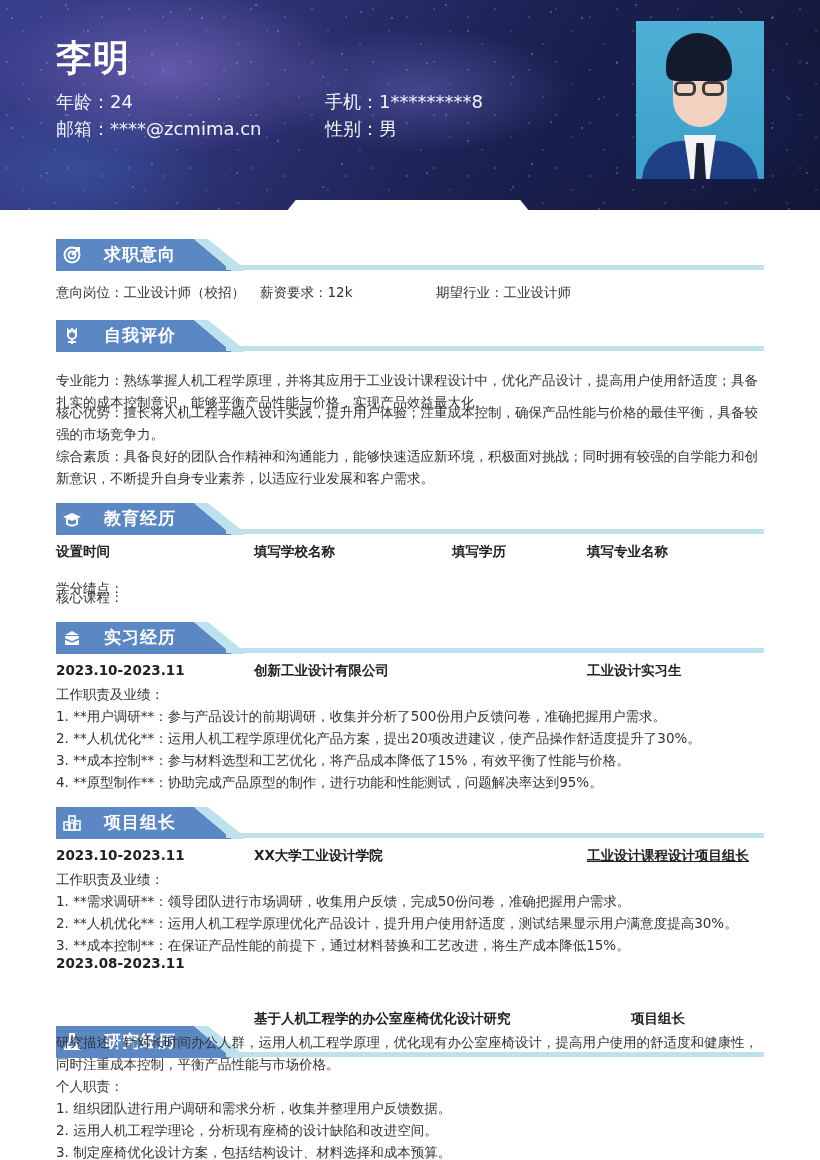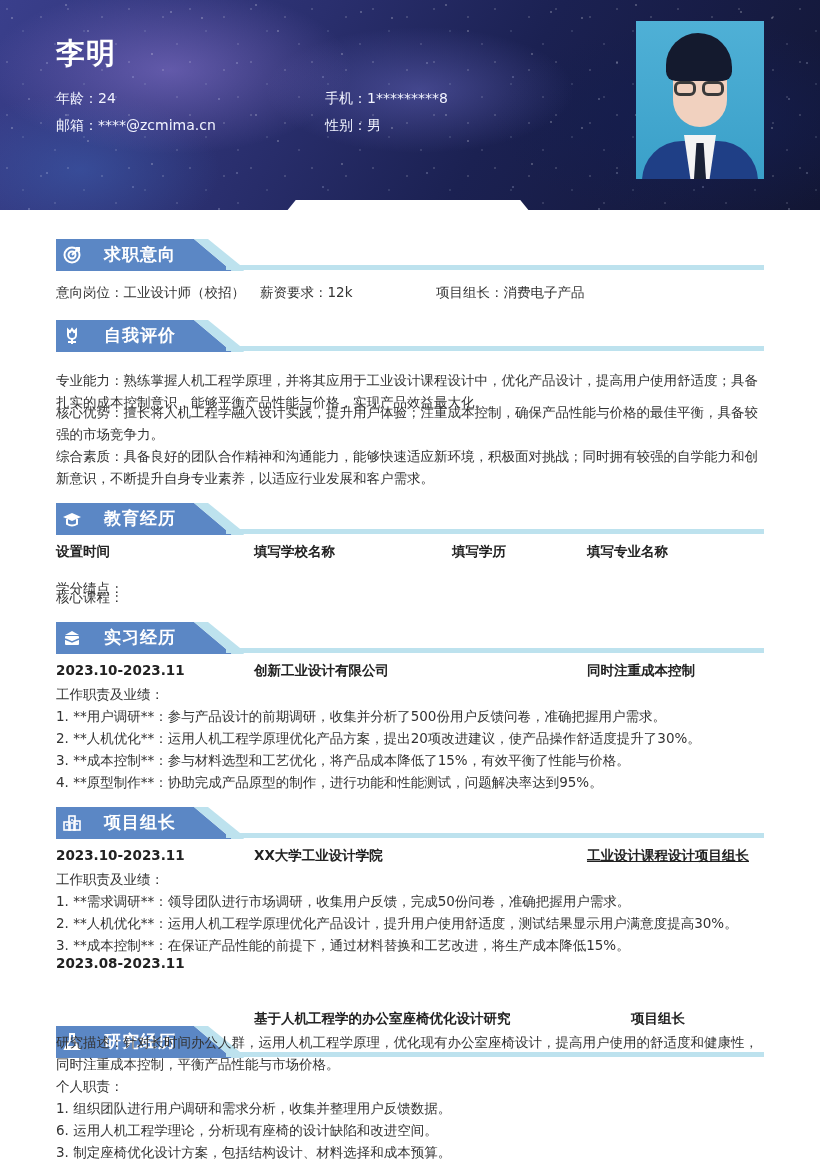--- a/index.html
+++ b/index.html
@@ -37,24 +37,24 @@
     position: absolute; inset: 0;
     background-image:
       radial-gradient(1px 1px at 7px 9px, #fff, transparent),
       radial-gradient(1px 1px at 23px 31px, #bcd, transparent),
       radial-gradient(1px 1px at 41px 17px, #fff, transparent),
       radial-gradient(1px 1px at 55px 44px, #dde, transparent);
     background-size: 61px 53px;
     opacity: 0.5;
   }
   .name {
-    position: absolute; left: 56px; top: 34px; font-size: 29px; font-weight: bold;
+    position: absolute; left: 56px; top: 34px; font-size: 36px; font-weight: bold;
     color: #ffffff; letter-spacing: 1px;
   }
-  .info { position: absolute; font-size: 14px; color: #f2f4ff; }
+  .info { position: absolute; font-size: 18px; color: #f2f4ff; }
   .photo {
     position: absolute; left: 636px; top: 21px; width: 128px; height: 158px;
     background: linear-gradient(180deg, #4fb0d6 0%, #3aa0c9 100%); overflow: hidden;
   }
   .photo .hair { position: absolute; left: 30px; top: 12px; width: 66px; height: 48px; background: #141a2e; border-radius: 34px 36px 10px 10px; }
   .photo .face { position: absolute; left: 37px; top: 34px; width: 54px; height: 72px; background: #f1d1bf; border-radius: 22px 22px 28px 28px; }
   .photo .glasses { position: absolute; left: 38px; top: 60px; width: 52px; height: 16px; }
   .photo .glasses span { position: absolute; top: 0; width: 22px; height: 15px; border: 3px solid #3a3a3a; border-radius: 6px; }
   .photo .suit { position: absolute; left: 6px; top: 120px; width: 116px; height: 50px; background: #1f3f86; border-radius: 40px 40px 0 0; }
   .photo .shirt { position: absolute; left: 48px; top: 114px; width: 32px; height: 44px; background: #f4f4f4; clip-path: polygon(0 0, 100% 0, 80% 100%, 20% 100%); }
@@ -115,21 +115,21 @@
     <svg width="20" height="20" viewBox="0 0 20 20">
         <circle cx="10" cy="10" r="7.5" fill="none" stroke="#fff" stroke-width="2"></circle>
         <circle cx="10" cy="10" r="3.5" fill="none" stroke="#fff" stroke-width="2"></circle>
         <path d="M10 10 L17 3 M14 3 L17 3 L17 6" stroke="#fff" stroke-width="2" fill="none"></path>
       </svg>
   </span>
   <span class="title">求职意向</span>
 </div>
 <div class="txt" style="top:281px;">意向岗位：工业设计师（校招）</div>
 <div class="txt" style="left:260px;top:281px;">薪资要求：12k</div>
-<div class="txt" style="left:436px;top:281px;">项目组长：消费电子产品</div>
+<div class="txt" style="left:436px;top:281px;">期望行业：工业设计师</div>
 
 <div class="section-head" style="top:320px;">
   <div class="bar"></div>
     <div class="slant"></div>
     <div class="line"></div>
   <span class="icon">
     <svg width="20" height="20" viewBox="0 0 20 20">
         <path d="M6 4 L8 6 L10 3 L12 6 L14 4 L14 9 A4 4 0 0 1 6 9 Z" fill="none" stroke="#fff" stroke-width="2"></path>
         <path d="M10 13 L10 18 M6 16 L14 16" stroke="#fff" stroke-width="2"></path>
       </svg>
@@ -167,21 +167,21 @@
     <svg width="20" height="20" viewBox="0 0 20 20">
         <path d="M3 7 L10 3 L17 7 Z" fill="#fff"></path>
         <rect x="3" y="8" width="14" height="9" rx="1" fill="#fff"></rect>
         <path d="M3 11 L10 14 L17 11" stroke="#5b87c5" stroke-width="1.5" fill="none"></path>
       </svg>
   </span>
   <span class="title">实习经历</span>
 </div>
 <div class="txt bold" style="top:659px;">2023.10-2023.11</div>
 <div class="txt bold" style="left:254px;top:659px;">创新工业设计有限公司</div>
-<div class="txt bold" style="left:587px;top:659px;">同时注重成本控制</div>
+<div class="txt bold" style="left:587px;top:659px;">工业设计实习生</div>
 <div class="txt" style="top:683px;">工作职责及业绩：</div>
 <div class="txt" style="top:705px;">1. **用户调研**：参与产品设计的前期调研，收集并分析了500份用户反馈问卷，准确把握用户需求。</div>
 <div class="txt" style="top:727px;">2. **人机优化**：运用人机工程学原理优化产品方案，提出20项改进建议，使产品操作舒适度提升了30%。</div>
 <div class="txt" style="top:749px;">3. **成本控制**：参与材料选型和工艺优化，将产品成本降低了15%，有效平衡了性能与价格。</div>
 <div class="txt" style="top:771px;">4. **原型制作**：协助完成产品原型的制作，进行功能和性能测试，问题解决率达到95%。</div>
 
 <div class="section-head" style="top:807px;">
   <div class="bar"></div>
     <div class="slant"></div>
     <div class="line"></div>
@@ -214,14 +214,14 @@
       </svg>
   </span>
   <span class="title">研究经历</span>
 </div>
 <div class="txt bold" style="top:952px;">2023.08-2023.11</div>
 <div class="txt bold" style="left:254px;top:1007px;">基于人机工程学的办公室座椅优化设计研究</div>
 <div class="txt bold" style="left:587px;top:1007px;margin-left:44px;">项目组长</div>
 <div class="para" style="top:1031px;">研究描述：针对长时间办公人群，运用人机工程学原理，优化现有办公室座椅设计，提高用户使用的舒适度和健康性，同时注重成本控制，平衡产品性能与市场价格。</div>
 <div class="txt" style="top:1075px;">个人职责：</div>
 <div class="txt" style="top:1097px;">1. 组织团队进行用户调研和需求分析，收集并整理用户反馈数据。</div>
-<div class="txt" style="top:1119px;">6. 运用人机工程学理论，分析现有座椅的设计缺陷和改进空间。</div>
+<div class="txt" style="top:1119px;">2. 运用人机工程学理论，分析现有座椅的设计缺陷和改进空间。</div>
 <div class="txt" style="top:1141px;">3. 制定座椅优化设计方案，包括结构设计、材料选择和成本预算。</div>
 
 </body></html>

